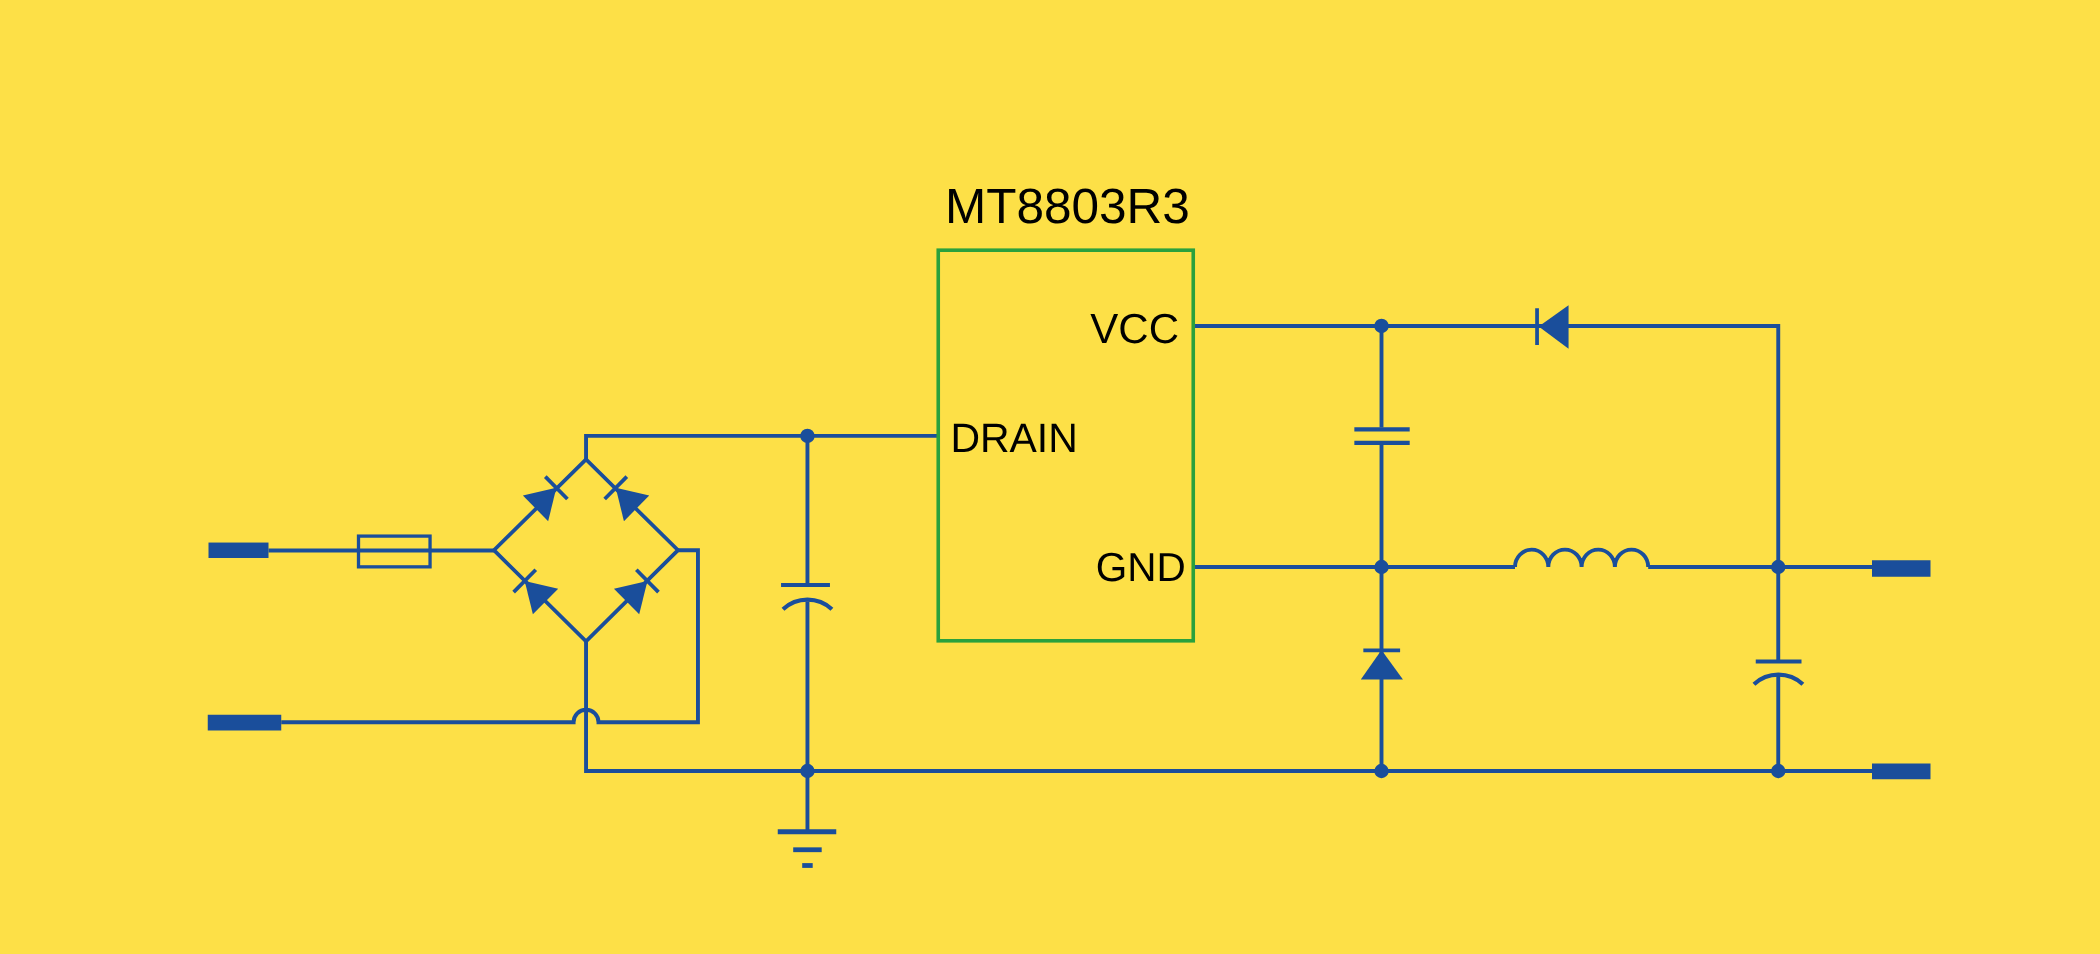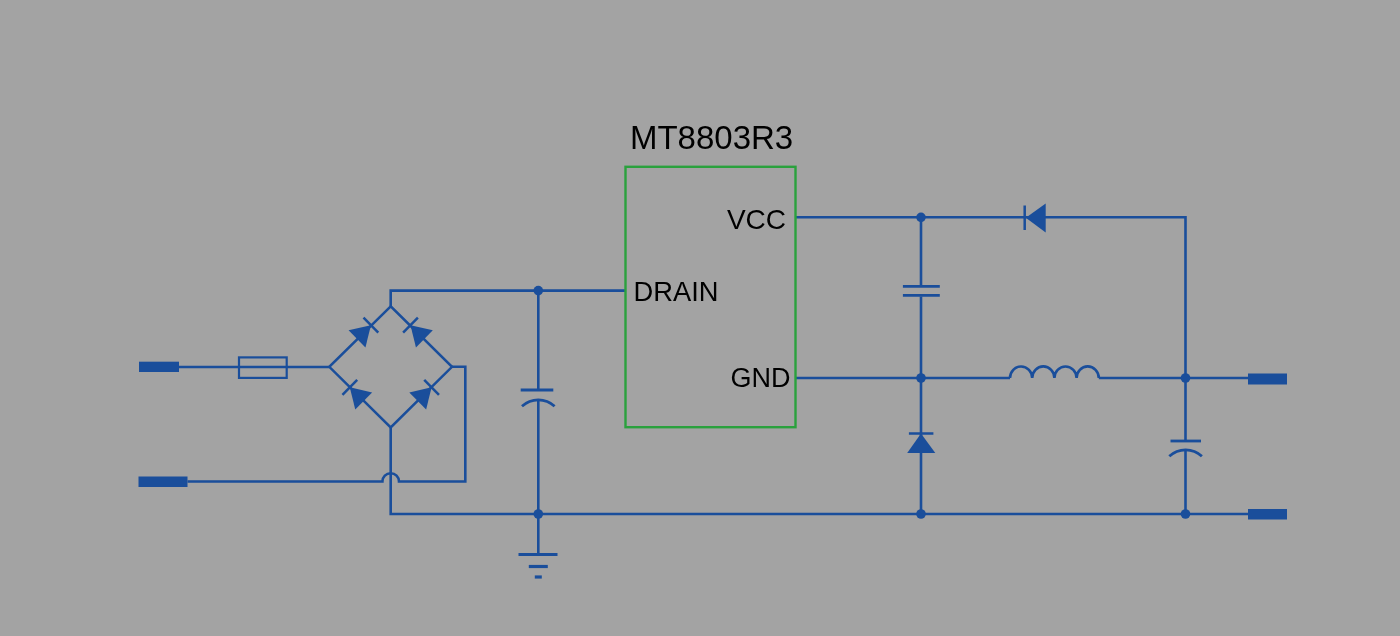--- a/index.html
+++ b/index.html
@@ -1,16 +1,16 @@
 <!DOCTYPE html>
 <html><head>
 <meta charset="utf-8">
 <style>
   html,body{margin:0;padding:0;background:#ffffff;}
-  #stage{position:relative;width:1400px;height:636px;background:#a3a3a3;overflow:hidden;}
+  #stage{position:relative;width:1400px;height:636px;background:#fde047;overflow:hidden;}
   svg{display:block;}
   text{font-family:"Liberation Sans",sans-serif;fill:#000000;}
 </style>
 </head>
 <body>
 <div id="stage">
 <svg width="1400" height="636" viewBox="0 0 1400 636">
 
   <g stroke="#1A4E9B" stroke-width="2.6" fill="none">
 

